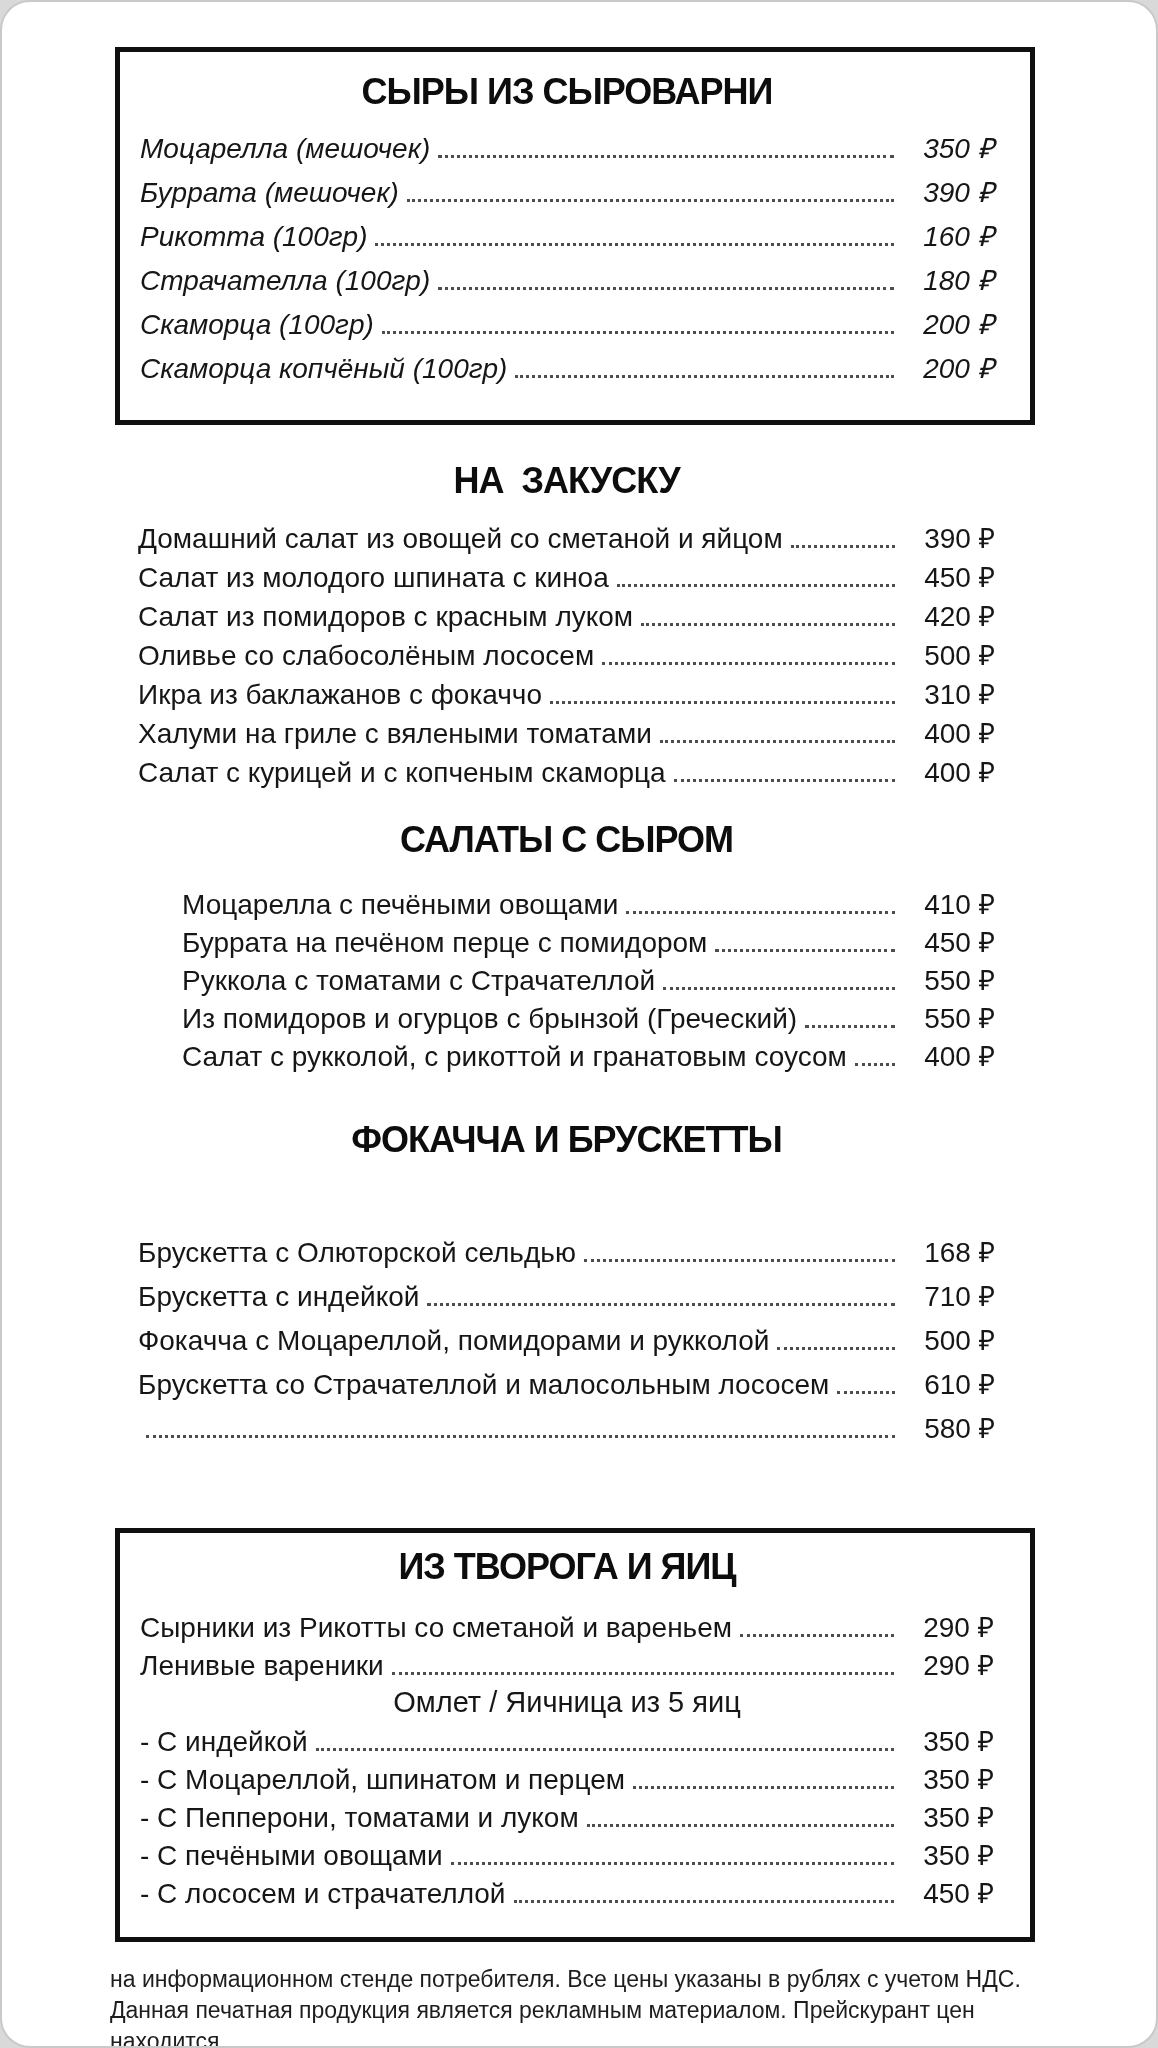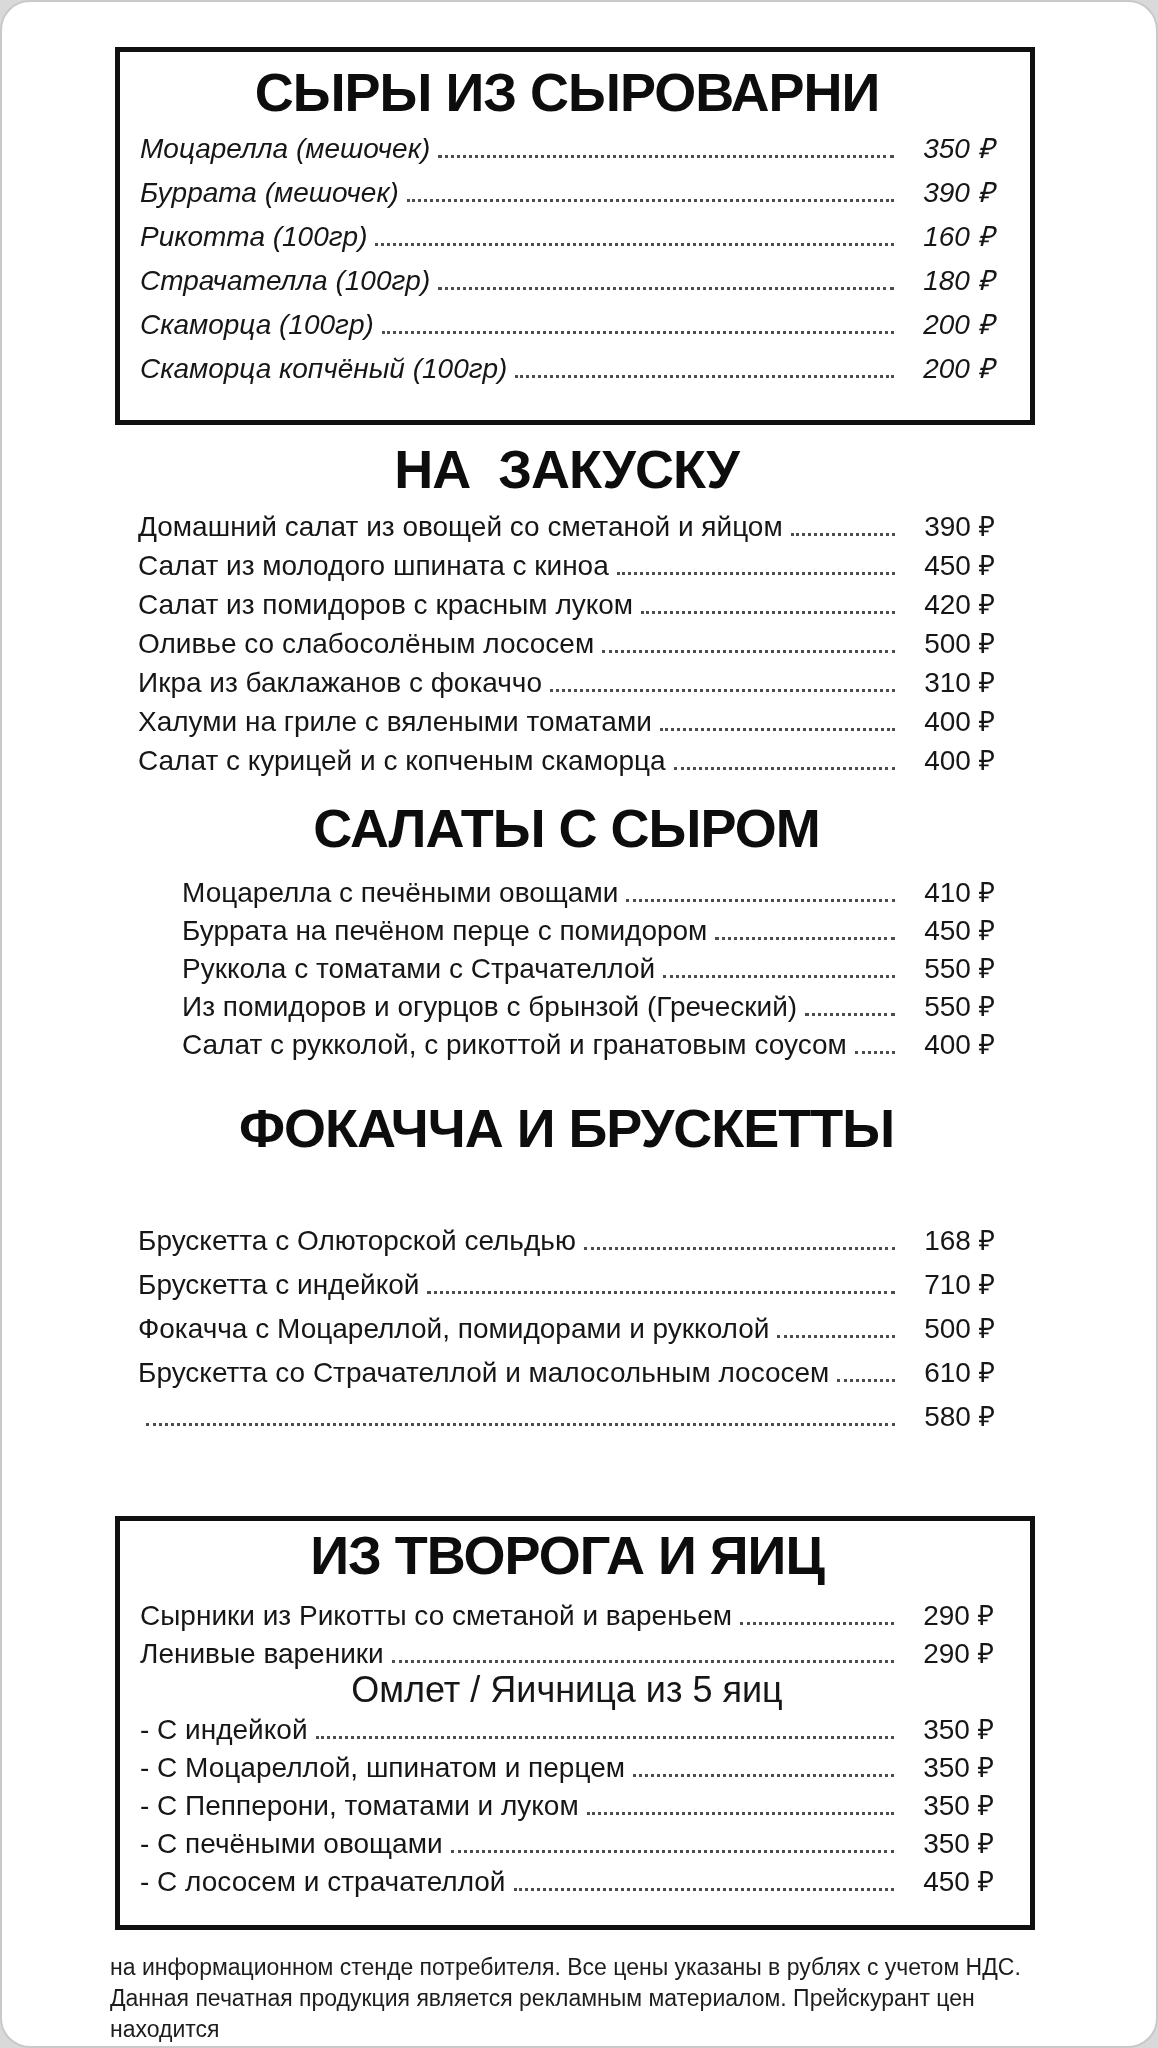--- a/index.html
+++ b/index.html
@@ -17,27 +17,27 @@
   .boxed {
     border:5px solid #101010;
     margin-left:113px;
     width:920px;
     box-sizing:border-box;
   }
   .box-cheeses { margin-top:45px; padding:16px 36px 34px 20px; }
   .box-curd   { margin-top:82px; padding:10px 36px 26px 20px; }
 
   .open-section { margin-left:136px; margin-right:161px; }
-  .sec-starters { margin-top:20px; }
+  .sec-starters { margin-top:32px; }
   .sec-salads   { margin-top:26px; }
   .sec-focaccia { margin-top:42px; }
 
   h2.title {
     margin:0;
-    font-size:54px;
+    font-size:36px;
     line-height:48px;
     font-weight:bold;
     letter-spacing:-1px;
     text-align:center;
     white-space:pre-wrap;
     color:#0d0d0d;
   }
   .box-cheeses h2.title { margin-bottom:6px; }
   .sec-starters h2.title { margin-bottom:12px; }
   .sec-salads   h2.title { margin-bottom:20px; }
@@ -64,21 +64,21 @@
     border-bottom:3px dotted #4d4d4d;
     margin:0 8px 8px 8px;
     height:0;
   }
   .price { white-space:nowrap; min-width:92px; text-align:right; }
 
   .row-subheader {
     display:flex;
     justify-content:center;
     align-items:flex-end;
-    font-size:36px;
+    font-size:29px;
     line-height:34px;
     height:38px;
     padding-bottom:2px;
     box-sizing:border-box;
   }
 
   .footer {
     margin:22px 70px 0 108px;
     font-size:23px;
     line-height:31px;

